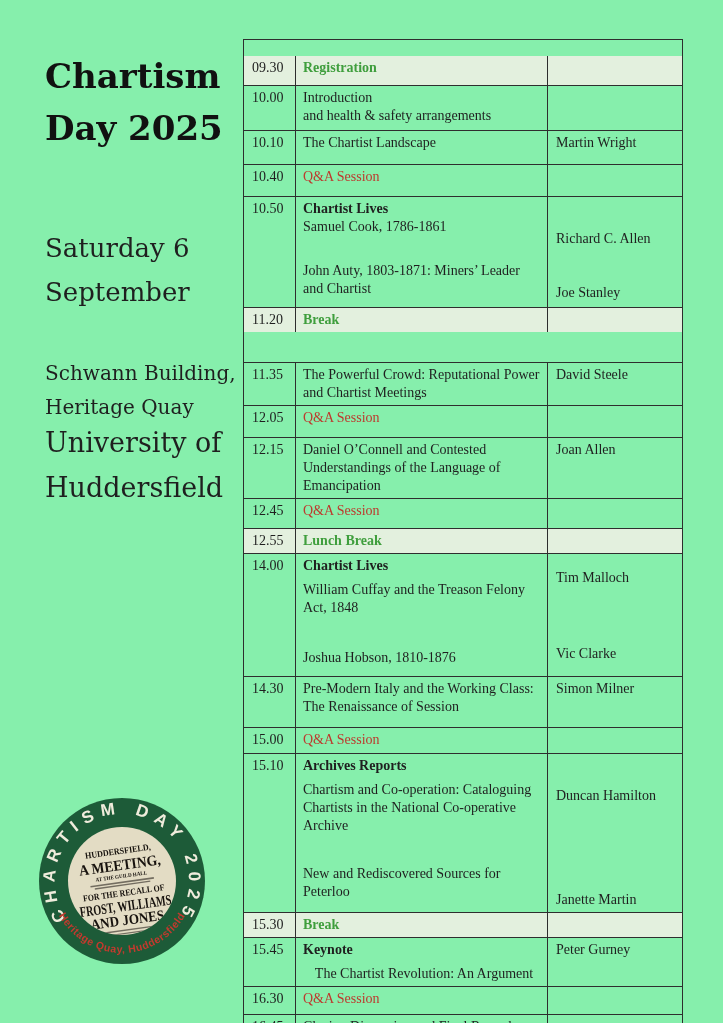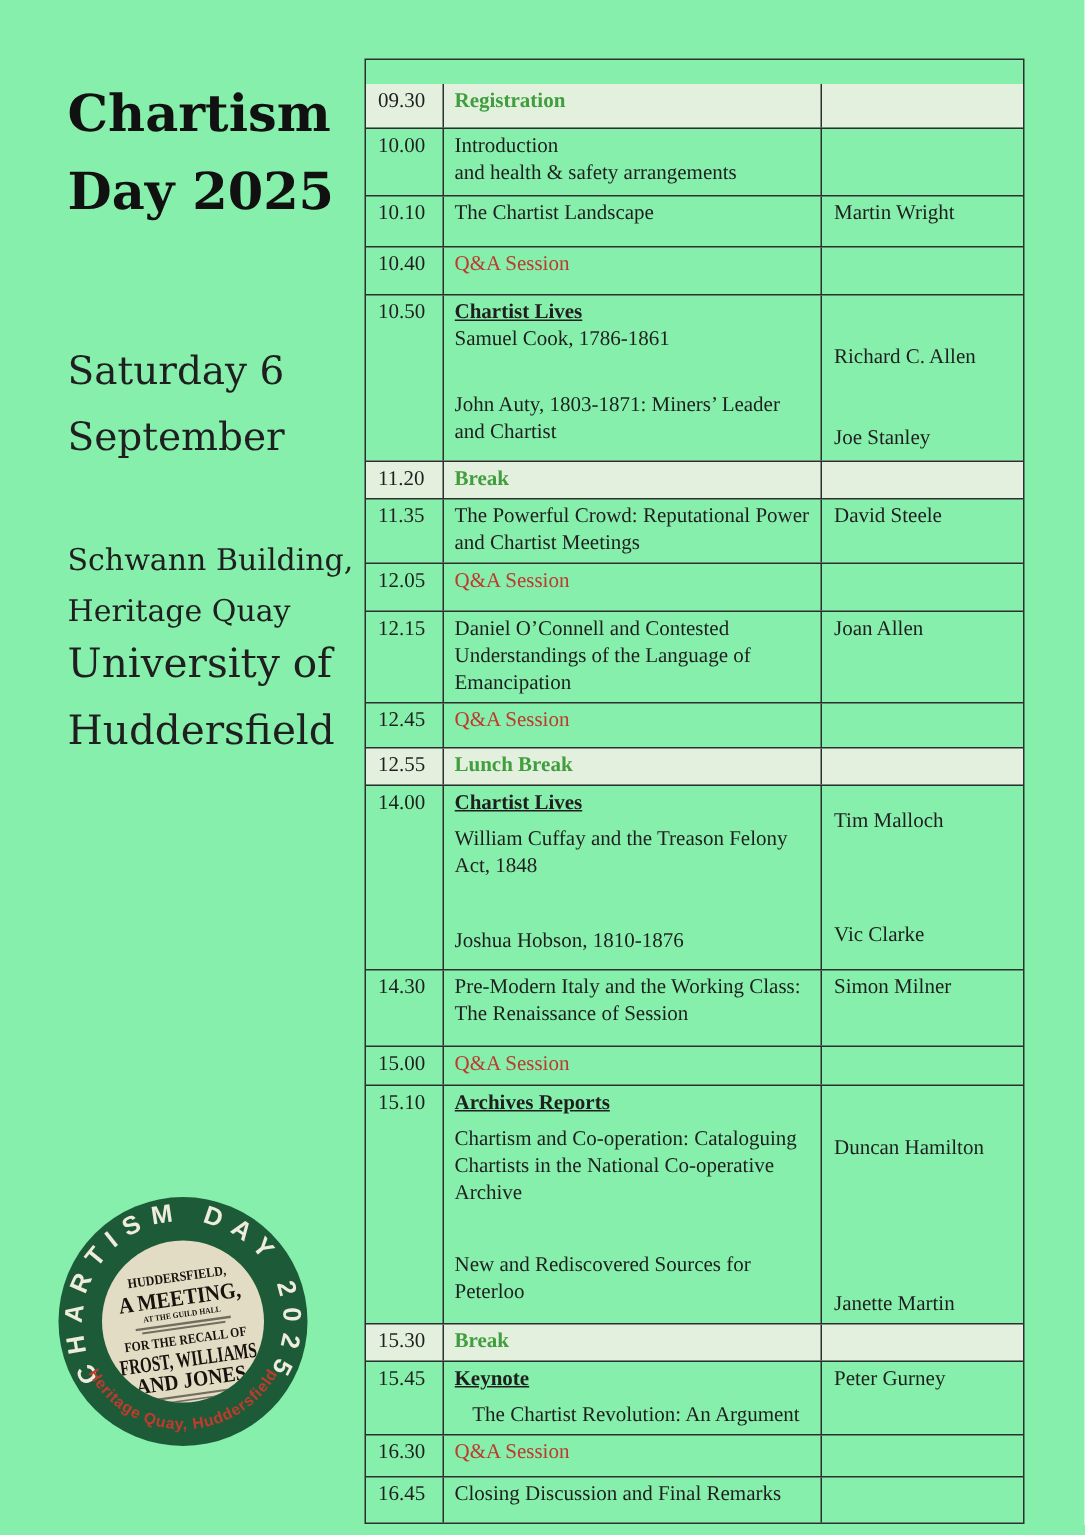--- a/index.html
+++ b/index.html
@@ -44,21 +44,21 @@
   }
   .row{display:grid;grid-template-columns:51px 252px 1fr;}
   .row + .row{border-top:1px solid var(--border);}
   .cell{padding:3px 2px 3px 8px;overflow:hidden;}
   .cell-session{border-left:1px solid var(--border);padding-left:7px;}
   .cell-speaker{border-left:1px solid var(--border);padding-left:8px;}
   .line{white-space:nowrap;overflow:hidden;}
   .row.break{background:var(--highlight-bg);}
   .row.break .row-title{color:var(--highlight-text);font-weight:bold;}
   .row.qa .row-title{color:var(--qa-text);}
-  .heading{font-weight:bold;text-decoration:underline;}
+  .heading{font-weight:bold;}
   .speaker-name{}
 </style>
 <title>Chartism Day 2025</title></head>
 <body>
 
 <div class="page">
 
   <div class="sidebar-block doc-title">
     <div>Chartism</div>
     <div>Day 2025</div>
@@ -173,21 +173,21 @@
       </div>
       <div class="row break" style="min-height: 22px;">
         <div class="cell cell-time">
           <div class="line">11.20</div>
         </div>
         <div class="cell cell-session">
           <div class="line row-title">Break</div>
         </div>
         <div class="cell cell-speaker"></div>
       </div>
-      <div class="row talk" style="min-height: 36px;">
+      <div class="row talk" style="min-height: 36px; margin-top: 30px;">
         <div class="cell cell-time">
           <div class="line">11.35</div>
         </div>
         <div class="cell cell-session">
           <div class="item">
             <div class="line">The Powerful Crowd: Reputational Power</div>
             <div class="line">and Chartist Meetings</div>
           </div>
         </div>
         <div class="cell cell-speaker">

